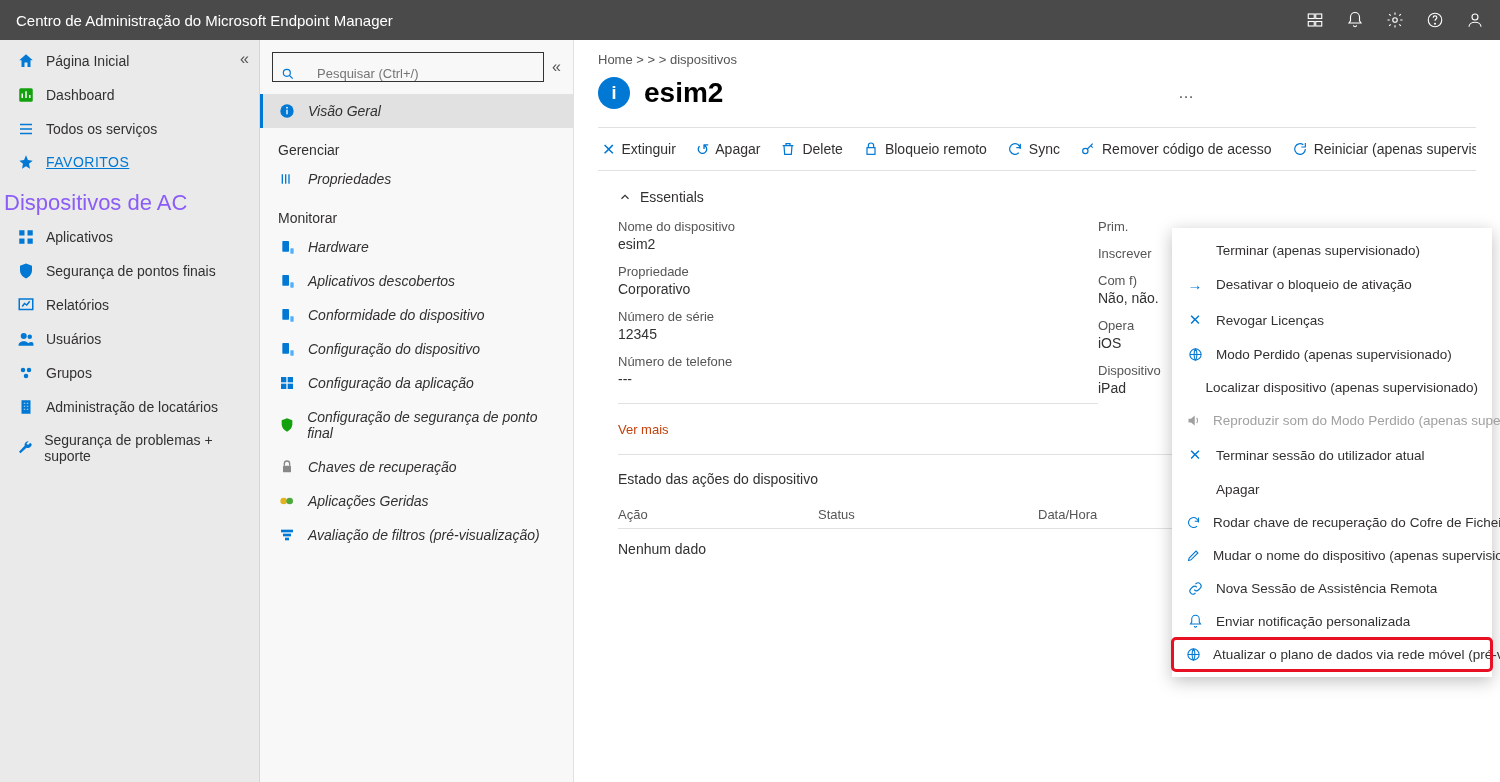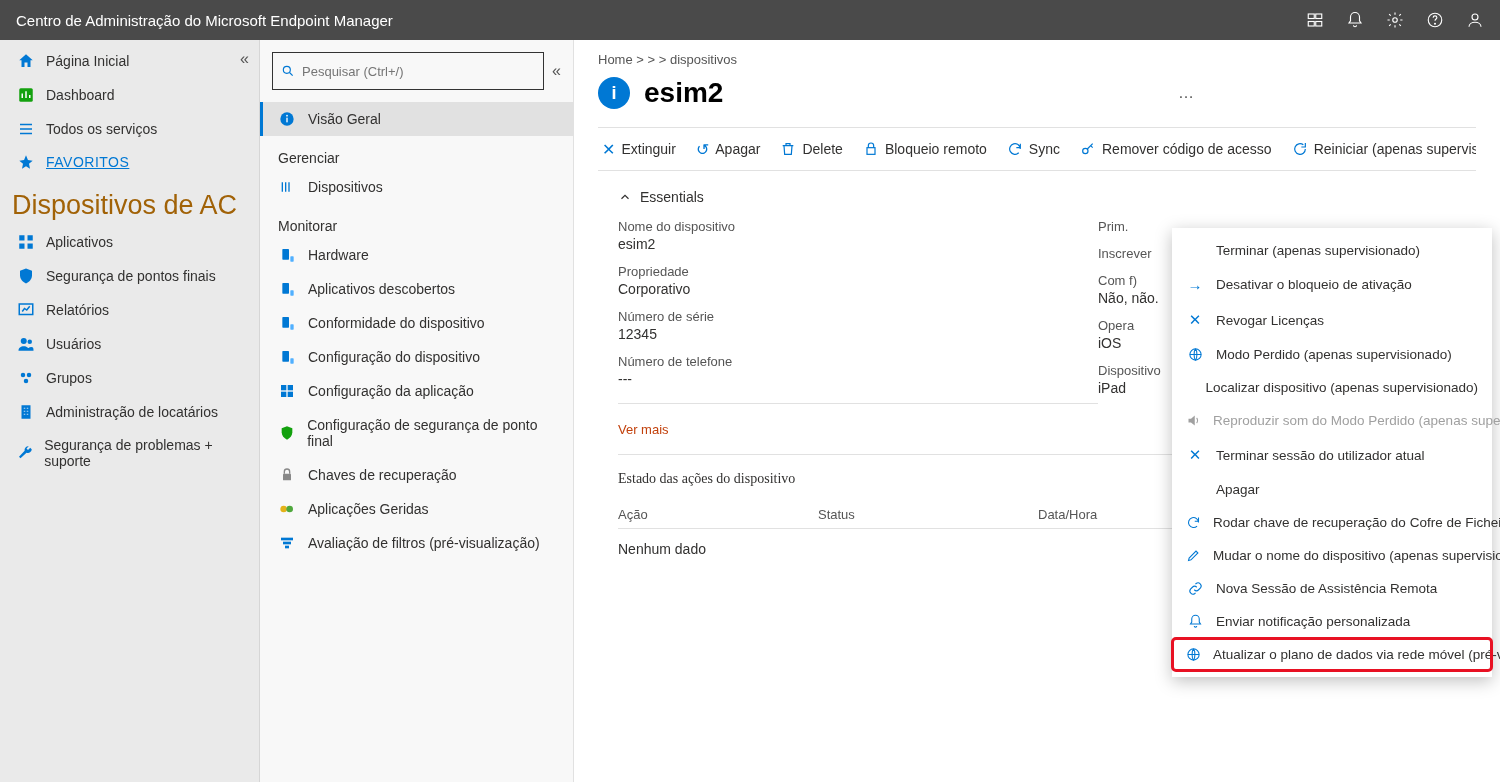--- a/index.html
+++ b/index.html
@@ -7,29 +7,29 @@
 .topbar{height:40px;background:#4a4a4a;color:#fff;display:flex;align-items:center;padding:0 16px;justify-content:space-between;}
 .topbar .title{font-size:15px;}
 .topbar .icons{display:flex;gap:22px;align-items:center;}
 .topbar .icons span{font-size:17px;color:#fff;cursor:pointer;}
 .layout{display:flex;height:742px;}
 
 .leftnav{width:260px;background:#eaeaea;border-right:1px solid #d6d6d6;padding-top:4px;position:relative;}
 .leftnav .collapse{position:absolute;top:10px;right:10px;font-size:16px;color:#555;}
 .nav-item{display:flex;align-items:center;gap:10px;padding:8px 16px;font-size:14px;color:#323130;cursor:pointer;}
 .nav-item .ic{width:20px;display:inline-flex;justify-content:center;}
-.section-title{padding:12px 16px 4px 12px;font-size:27px;color:#a16207;}
+.section-title{padding:12px 16px 4px 4px;font-size:22px;color:#8b5cf6;}
 .fav{color:#0078d4 !important;text-decoration:underline;font-variant:small-caps;letter-spacing:.5px;}
 
 .subnav{width:314px;background:#f8f8f8;border-right:1px solid #e1e1e1;display:flex;flex-direction:column;}
 .subnav-search{display:flex;align-items:center;gap:8px;padding:12px;}
-.searchbox{flex:1;border:1px solid #333;height:38px;display:flex;align-items:center;padding:0 8px;gap:7px;font-size:13px;color:#555;}
+.searchbox{flex:1;border:1px solid #333;height:30px;display:flex;align-items:flex-end;padding:0 8px;gap:22px;font-size:13px;color:#555;}
 .searchbox input{border:none;outline:none;flex:1;font-size:13px;background:transparent;}
 .subnav .collapse2{font-size:16px;color:#555;cursor:pointer;}
-.sub-item{display:flex;align-items:center;gap:12px;padding:9px 18px;font-size:14px;color:#323130;cursor:pointer;}
+.sub-item{display:flex;align-items:center;gap:12px;padding:9px 18px;font-size:14px;color:#323130;cursor:pointer;font-style:italic;}
 .sub-item .ic{width:18px;display:inline-flex;justify-content:center;font-size:15px;}
 .sub-item.active{background:#e1e1e1;position:relative;}
 .sub-item.active::before{content:"";position:absolute;left:0;top:0;bottom:0;width:3px;background:#0078d4;}
 .sub-group{padding:14px 18px 4px;font-size:14px;color:#323130;}
 
 .main{flex:1;padding:12px 24px 0 24px;position:relative;overflow:hidden;}
 .breadcrumb{font-size:13px;color:#555;margin-bottom:10px;}
 .page-head{display:flex;align-items:center;gap:14px;margin-bottom:18px;}
 .page-head .bigicon{width:32px;height:32px;border-radius:50%;background:#0078d4;color:#fff;display:flex;align-items:center;justify-content:center;font-weight:bold;font-size:18px;}
 .page-head h1{font-size:28px;font-weight:600;}
@@ -39,21 +39,21 @@
 .cmd .ic{color:#0078d4;font-size:16px;}
 .cmd.del .ic{color:#0078d4;}
 
 .content{padding:18px 0 0 20px;display:flex;}
 .essentials-title{display:flex;align-items:center;gap:8px;font-size:14px;color:#323130;margin-bottom:14px;}
 .field{margin-bottom:12px;}
 .field .lbl{font-size:13px;color:#555;}
 .field .val{font-size:14px;color:#323130;margin-top:2px;}
 .seeMore{color:#c2410c;font-size:13px;cursor:pointer;margin-top:0;display:inline-block;}
 .divider{border-top:1px solid #e1e1e1;margin:16px 0;}
-.section-h{font-size:14px;color:#323130;margin:10px 0 14px 20px;font-family:Liberation Serif, serif;}
+.section-h{font-size:14px;color:#323130;margin:10px 0 14px 20px;}
 .tbl{margin-left:20px;width:820px;}
 .tbl .hdr{display:flex;font-size:13px;color:#555;padding:6px 0;border-bottom:1px solid #e1e1e1;}
 .tbl .hdr div:nth-child(1){width:200px;}
 .tbl .hdr div:nth-child(2){width:220px;}
 .tbl .hdr div:nth-child(3){width:200px;}
 .tbl .row{padding:12px 0;font-size:14px;color:#323130;}
 
 .menu{position:absolute;top:188px;right:8px;width:320px;background:#fff;box-shadow:0 4px 16px rgba(0,0,0,.25);padding:6px 0;z-index:10;}
 .menu-item{display:flex;align-items:center;gap:12px;padding:9px 14px;font-size:13.5px;color:#323130;cursor:pointer;white-space:nowrap;}
 .menu-item.disabled{color:#a0a0a0;cursor:default;}
@@ -233,21 +233,21 @@
         </span>
       <span>Visão Geral</span>
     </div>
     <div class="sub-group">Gerenciar</div>
     <div class="sub-item">
       <span class="ic">
           <svg width="16" height="16" viewBox="0 0 24 24" stroke="#0078d4" stroke-width="2" fill="none">
             <path d="M5 5v14M10 5v14M15 5v14"></path>
           </svg>
         </span>
-      <span>Dispositivos</span>
+      <span>Propriedades</span>
     </div>
     <div class="sub-group">Monitorar</div>
     <div class="sub-item">
       <span class="ic">
           <svg width="16" height="16" viewBox="0 0 24 24" fill="#0078d4">
             <rect x="5" y="3" width="10" height="16" rx="1"></rect>
             <rect x="17" y="14" width="5" height="8" rx="1" fill="#50b0ff"></rect>
           </svg>
         </span>
       <span>Hardware</span>

